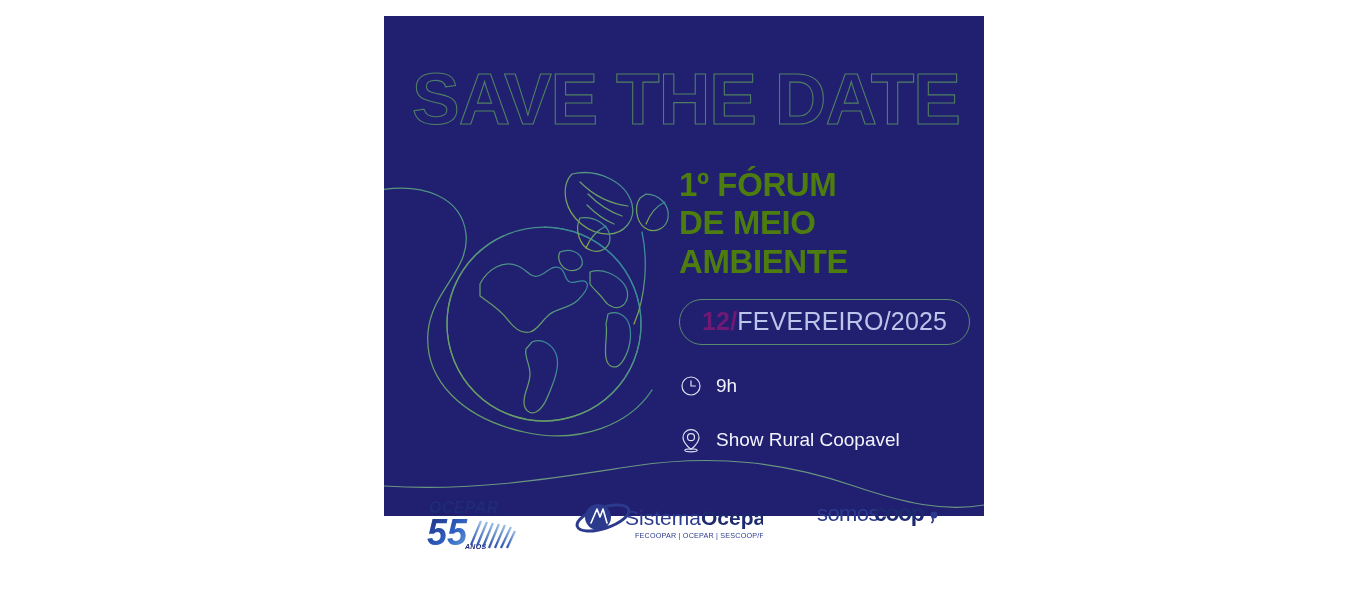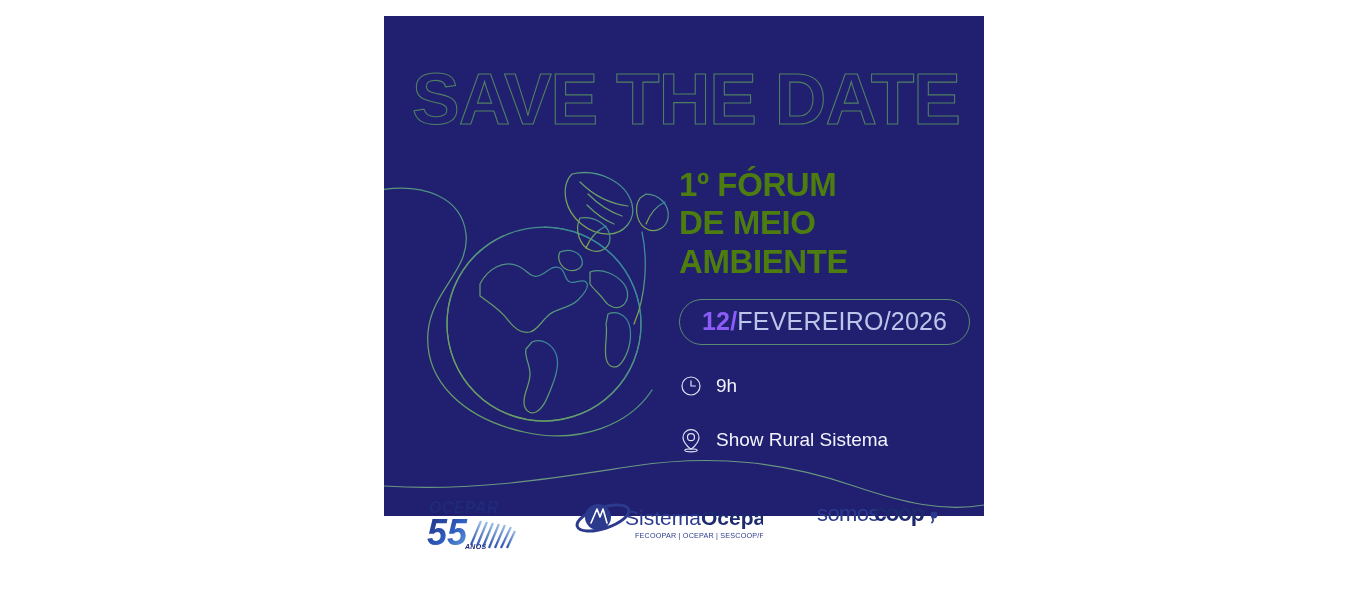--- a/index.html
+++ b/index.html
@@ -72,21 +72,21 @@
   .date-pill{
     margin-top:18px;
     display:inline-block;
     border:1.4px solid #5c8a6f;
     border-radius:999px;
     padding:9px 22px 10px 22px;
     line-height:1;
     white-space:nowrap;
   }
   .date-day{
-    color:#8b5cf6;
+    color:#701a75;
     font-weight:bold;
     font-size:25px;
     letter-spacing:0.2px;
   }
   .date-rest{
     color:#bcc5ea;
     font-weight:400;
     font-size:25px;
     letter-spacing:0.2px;
   }
@@ -213,21 +213,21 @@
     </svg>
   </div>
 
   <div class="content">
 
     <h1 class="headline">1º FÓRUM
 DE MEIO
 AMBIENTE</h1>
 
     <div class="date-pill">
-      <span class="date-day">12/</span><span class="date-rest">FEVEREIRO/2026</span>
+      <span class="date-day">12/</span><span class="date-rest">FEVEREIRO/2025</span>
     </div>
 
     <div class="info-row">
       <span class="ico">
         <svg viewBox="0 0 24 24" fill="none" stroke="#dfe3f3" stroke-width="1.2" stroke-linecap="round">
           <circle cx="12" cy="12" r="9"></circle>
           <path d="M12 6.8 V12 H16.4"></path>
         </svg>
       </span>
       <span>9h</span>
@@ -235,21 +235,21 @@
 
     <div class="info-row">
       <span class="ico">
         <svg viewBox="0 0 24 26" fill="none" stroke="#dfe3f3" stroke-width="1.2" stroke-linecap="round">
           <path d="M12 2.6 C16.4 2.6 20 6.1 20 10.4 C20 15.6 12 22.4 12 22.4
                    C12 22.4 4 15.6 4 10.4 C4 6.1 7.6 2.6 12 2.6 Z"></path>
           <circle cx="12" cy="10.2" r="3.5"></circle>
           <ellipse cx="12" cy="23.3" rx="6.2" ry="1.5"></ellipse>
         </svg>
       </span>
-      <span>Show Rural Sistema</span>
+      <span>Show Rural Coopavel</span>
     </div>
 
   </div>
 
   <div class="footer">
 
     <div class="logo">
       <svg width="96" height="56" viewBox="0 0 96 56">
         <defs>
           <linearGradient id="g55" x1="0" y1="0" x2="1" y2="1">

